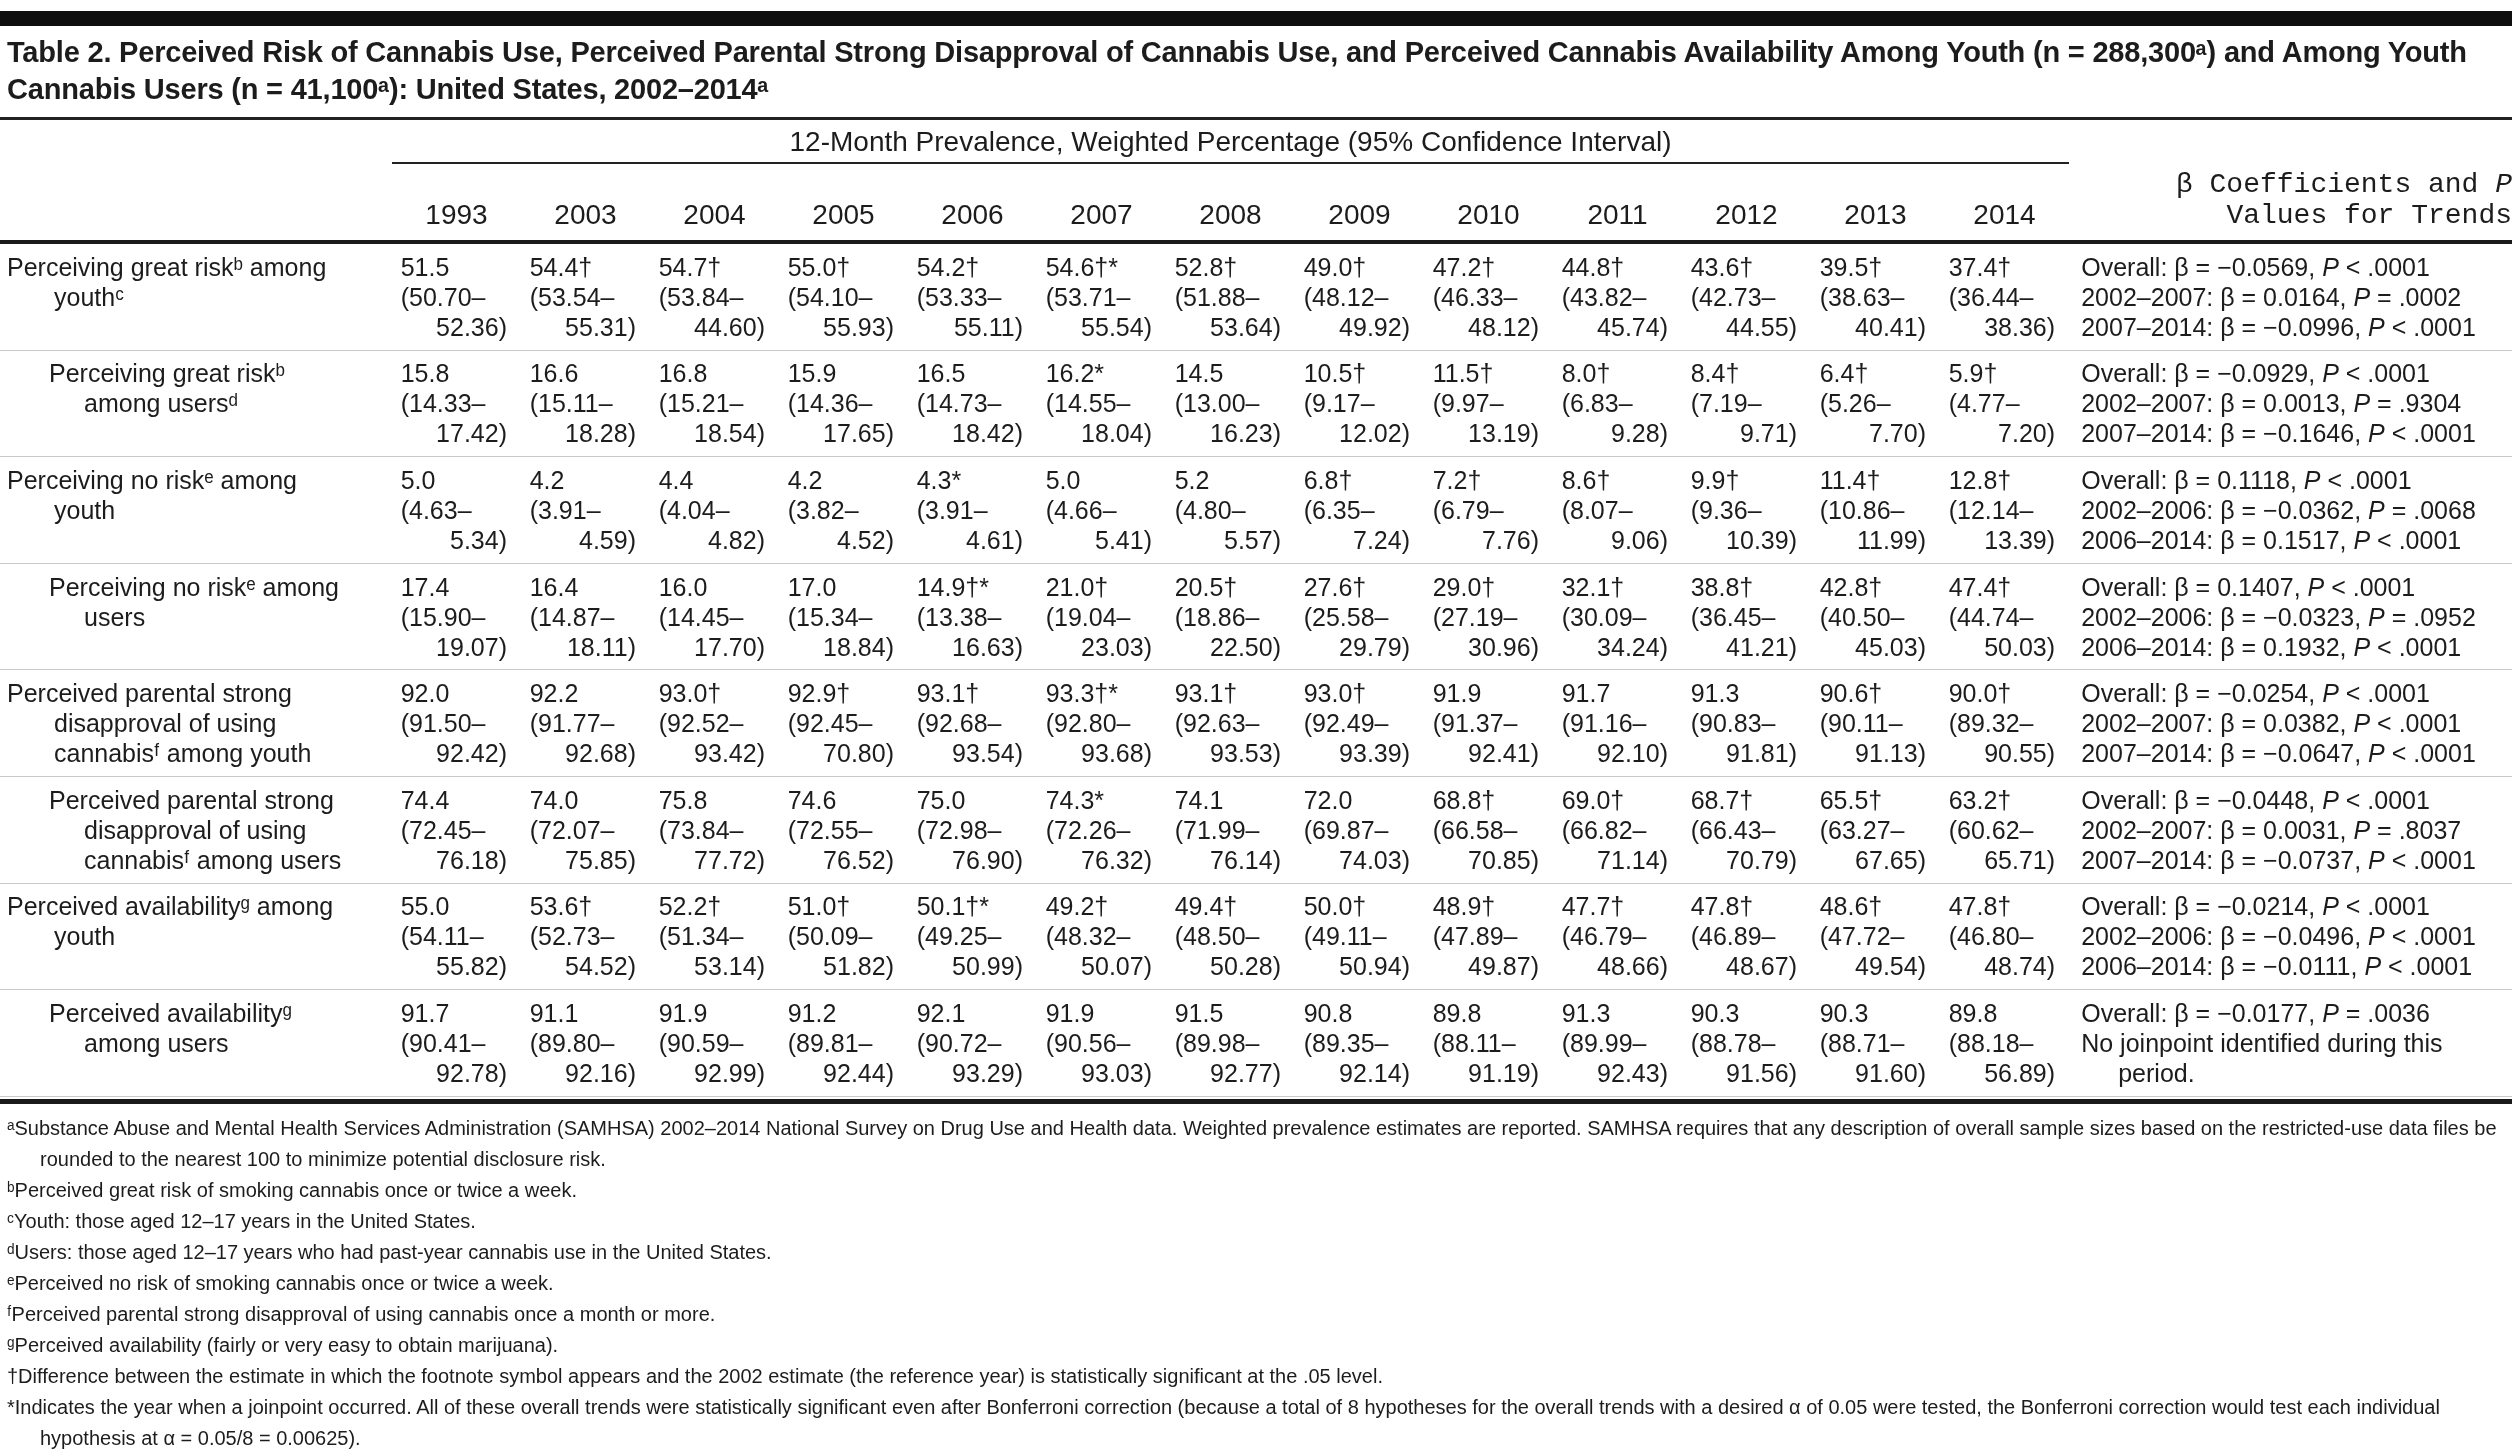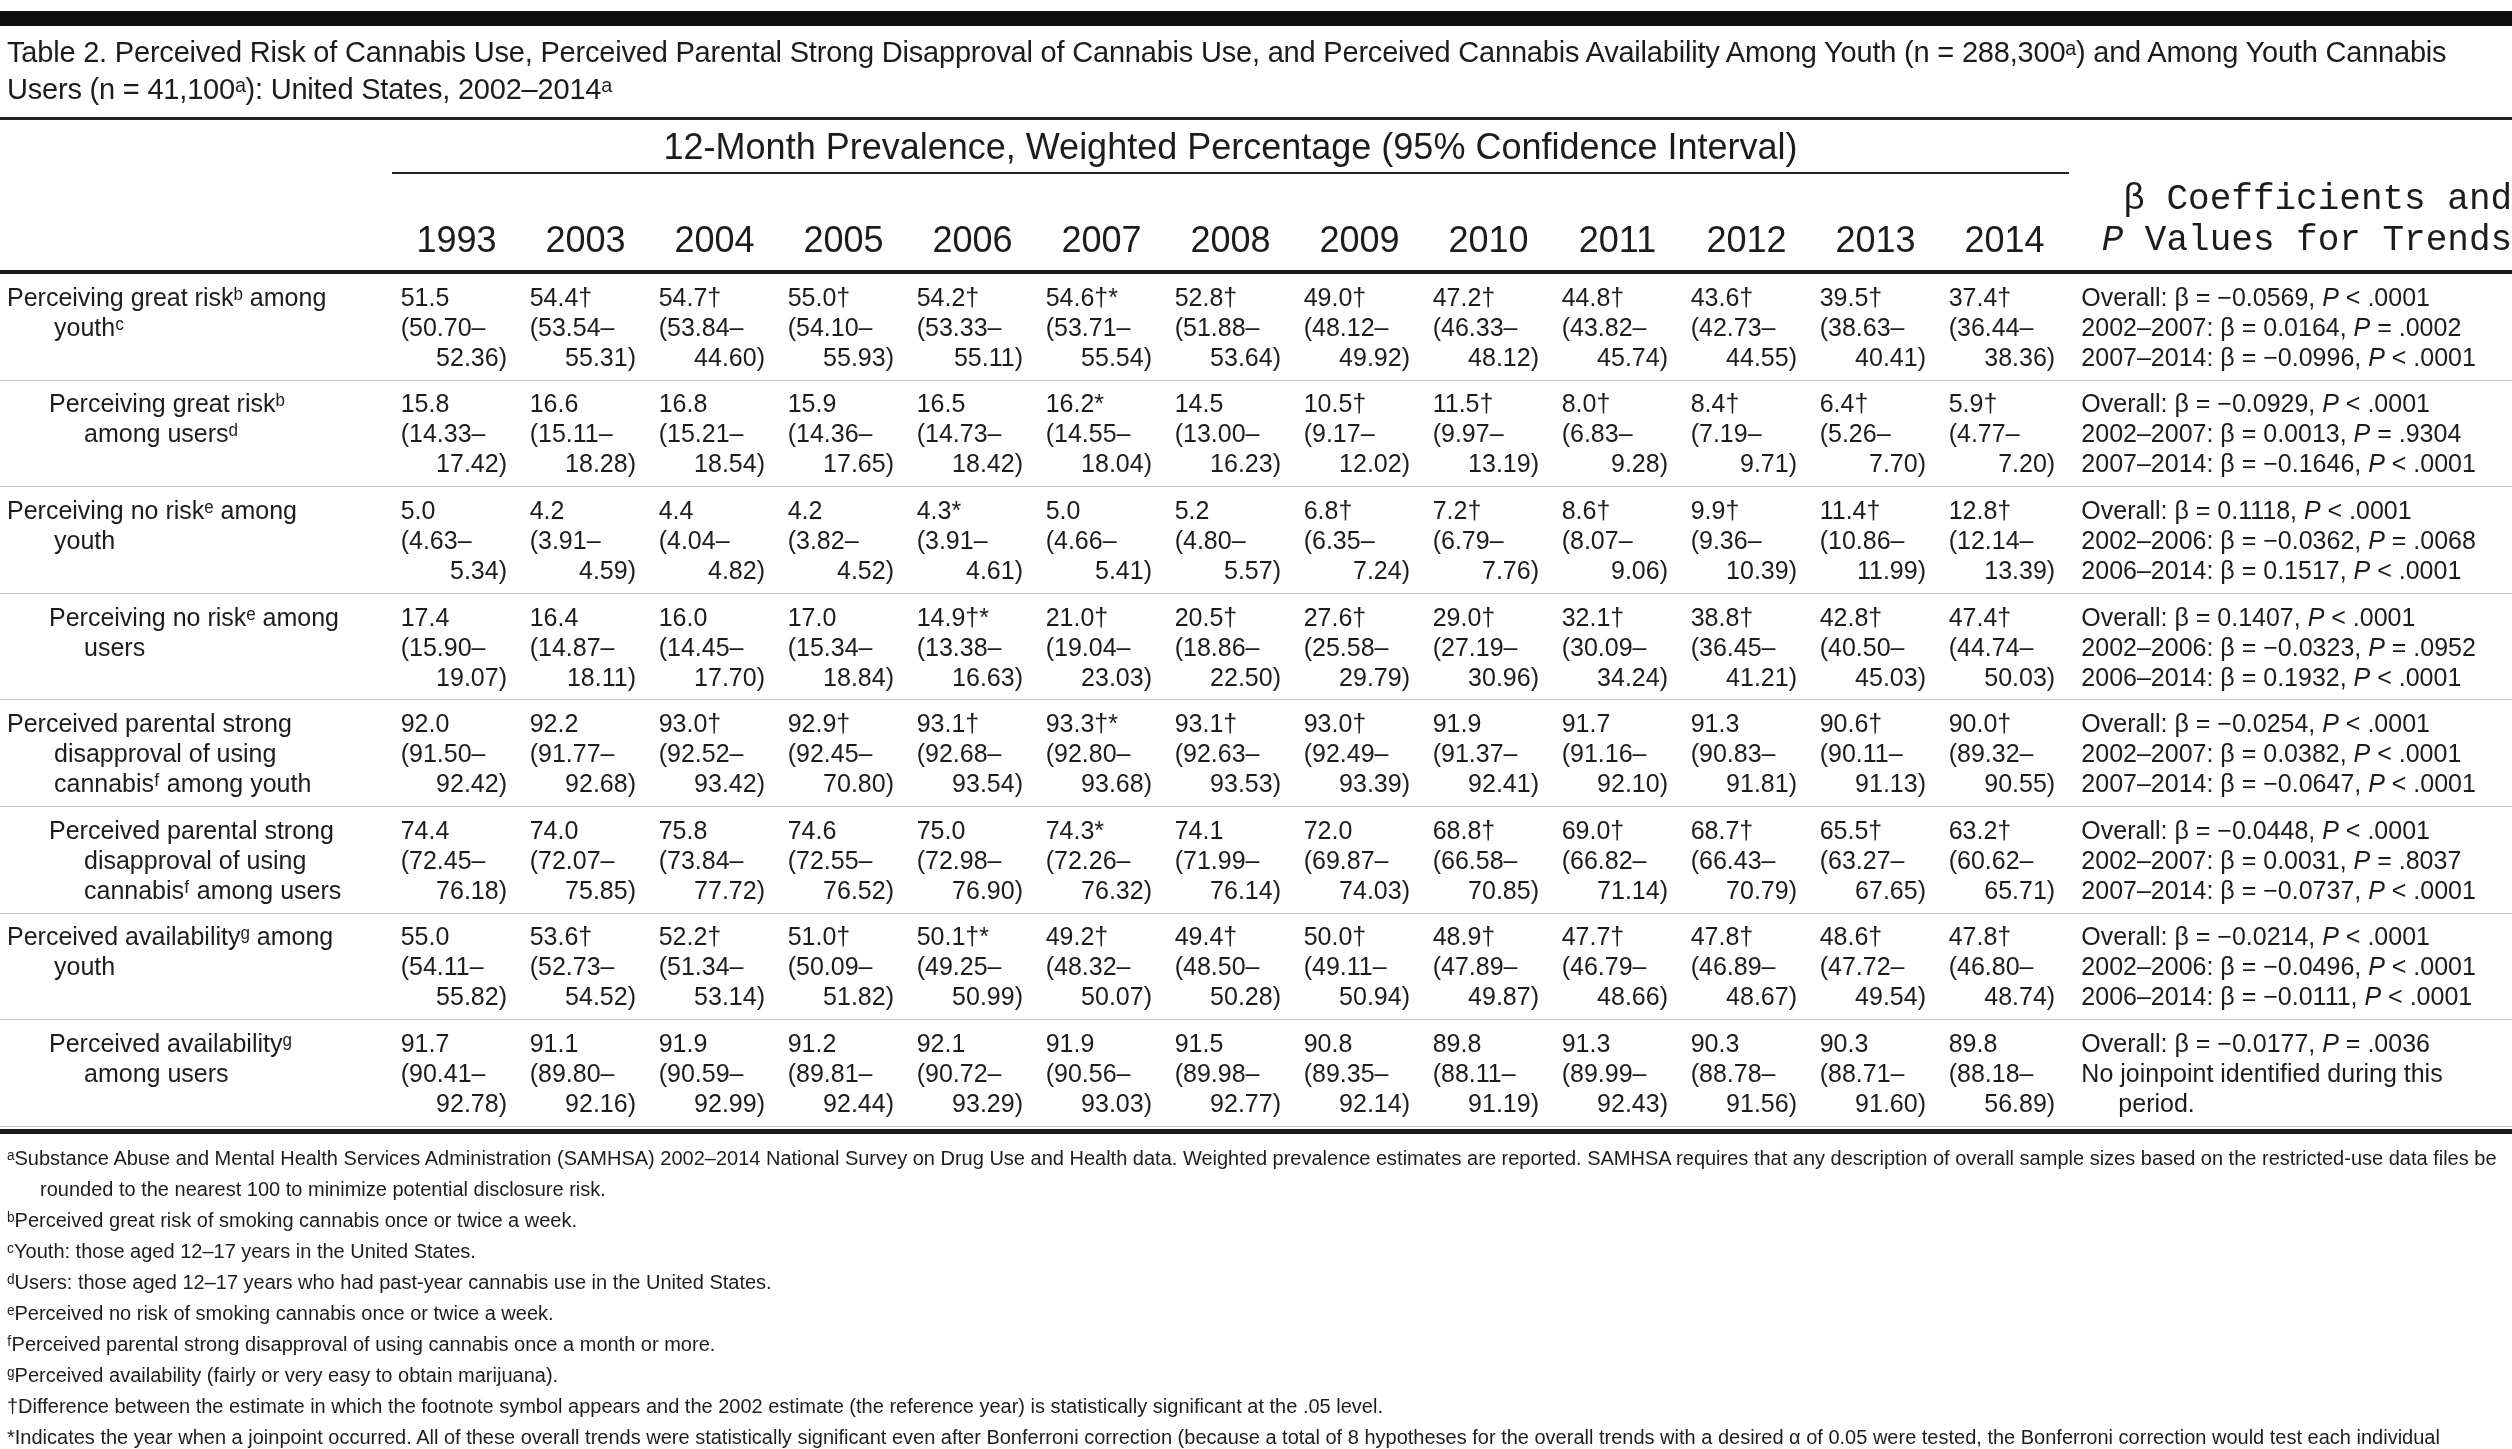--- a/index.html
+++ b/index.html
@@ -4,31 +4,31 @@
 <style>
   * { box-sizing: border-box; }
   html, body { margin: 0; padding: 0; }
   body {
     width: 2512px; height: 1450px; overflow: hidden;
     background: #ffffff; color: #1c1c1c;
     font-family: "Liberation Sans", "DejaVu Sans", sans-serif;
   }
   .topbar { height: 15.7px; background: #0e0e0e; margin-top: 10.5px; }
   .title {
-    font-size: 29px; line-height: 37px; font-weight: 400;
+    font-size: 29px; line-height: 37px; font-weight: 700;
     margin: 7.8px 10.5px 8.7px 7px; letter-spacing: -0.2px;
   }
   table {
     width: 100%; border-collapse: collapse; table-layout: fixed;
     border-top: 3.5px solid #222;
   }
   col.c-label  { width: 392px; }
   col.c-year   { width: 129px; }
   col.c-trends { width: 443px; }
-  thead td { font-size: 36px; vertical-align: bottom; }
+  thead td { font-size: 28px; vertical-align: bottom; }
   .spanner { text-align: center; padding: 6.1px 0 4.4px; border-bottom: 2.6px solid #222; }
   #years-row td { border-bottom: 4.4px solid #1a1a1a; padding: 6.1px 0 8.7px; }
   .year-head { text-align: center; }
   .trends-head { text-align: right; padding-left: 12.2px !important; font-family: Liberation Mono, monospace; }
   tbody td { vertical-align: top; font-size: 25px; line-height: 30px; padding: 7.8px 0; }
   tbody tr + tr td { border-top: 1.7px solid #c9c9c9; }
   tbody tr:last-child td { border-bottom: 1.7px solid #c9c9c9; }
   .label div { padding-left: 7px; white-space: nowrap; }
   .label .cont { padding-left: 54px; }
   tr.users .label div { padding-left: 49px; }

